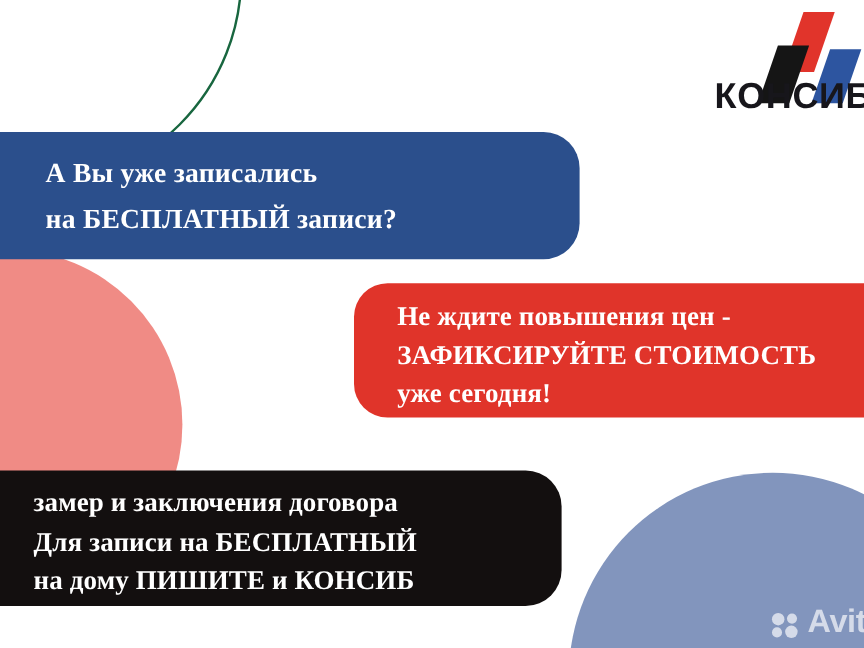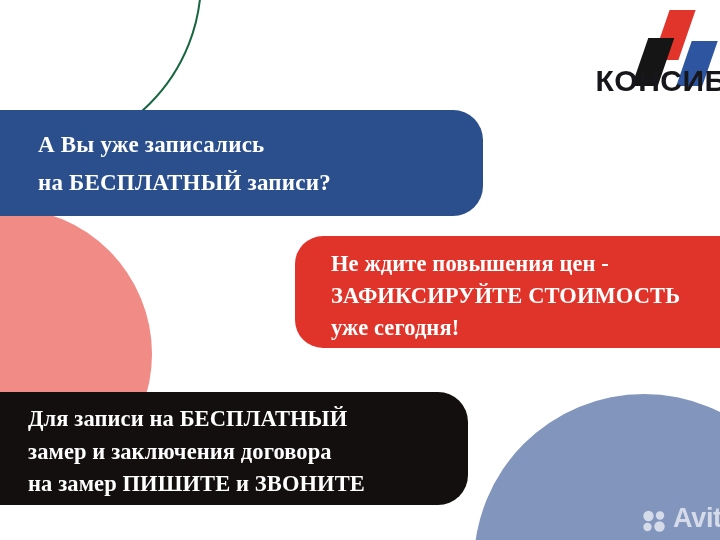--- a/index.html
+++ b/index.html
@@ -181,23 +181,23 @@
     <div class="line">на БЕСПЛАТНЫЙ записи?</div>
   </div>
 
   <div class="banner" id="banner-red">
     <div class="line">Не ждите повышения цен -</div>
     <div class="line">ЗАФИКСИРУЙТЕ СТОИМОСТЬ</div>
     <div class="line">уже сегодня!</div>
   </div>
 
   <div class="banner" id="banner-black">
+    <div class="line">замер и заключения договора</div>
     <div class="line">Для записи на БЕСПЛАТНЫЙ</div>
-    <div class="line">замер и заключения договора</div>
-    <div class="line">на замер ПИШИТЕ и ЗВОНИТЕ</div>
+    <div class="line">на дому ПИШИТЕ и КОНСИБ</div>
   </div>
 
   <div id="avito-watermark">
     <svg id="avito-dots" width="26" height="22" viewBox="0 0 26 22">
       <circle cx="6.5" cy="6" r="5.2" fill="#e8ebf3"></circle>
       <circle cx="18" cy="5.5" r="4.2" fill="#e8ebf3"></circle>
       <circle cx="5.5" cy="17" r="4.2" fill="#e8ebf3"></circle>
       <circle cx="17.5" cy="16.5" r="5.2" fill="#e8ebf3"></circle>
     </svg>
     <span id="avito-text">Avito</span>

